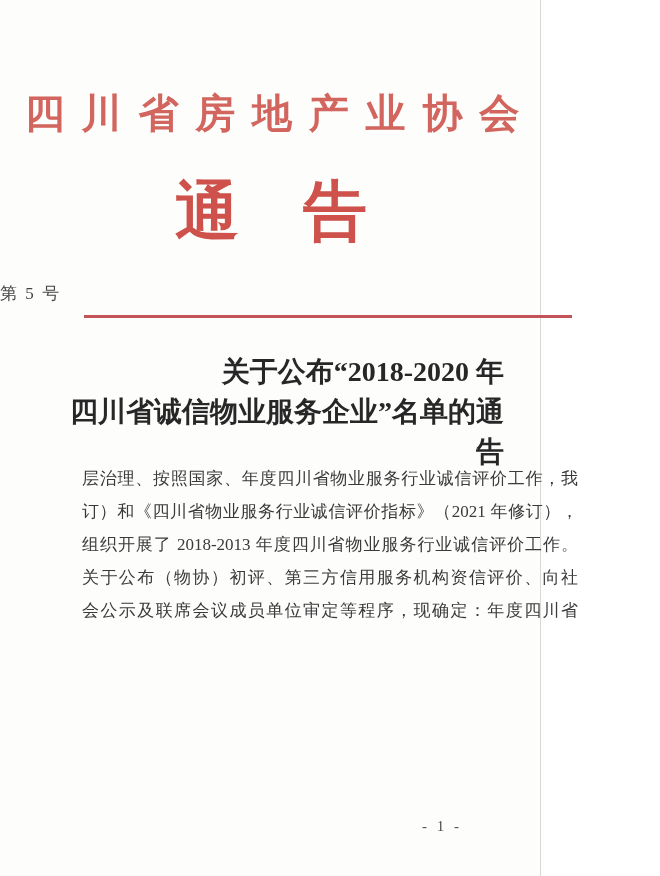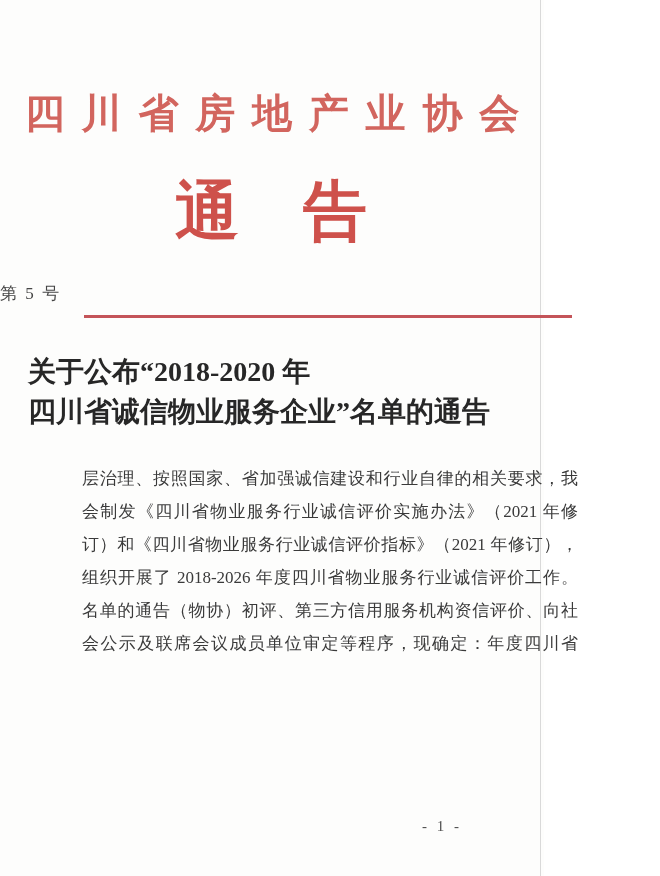--- a/index.html
+++ b/index.html
@@ -40,22 +40,22 @@
     font-size: 17px;
     color: #454545;
     letter-spacing: 0.12em;
   }
   .red-divider {
     position: absolute; top: 315px; left: 84px;
     width: 488px; height: 3px;
     background: #c45459;
   }
   .notice-title {
-    position: absolute; top: 352px; left: 28px; right: 40px;
-    text-align: left;
+    position: absolute; top: 352px; left: 56px; right: 40px;
+    text-align: right;
     font-size: 28px; font-weight: bold;
     color: #272727;
     line-height: 40px;
   }
   .body-text {
     position: absolute; top: 462px; left: 82px;
     width: 496px;
     font-size: 17px;
     color: #3a3a3a;
   }
@@ -89,23 +89,22 @@
   <div class="doc-number">第 5 号</div>
 
   <div class="red-divider"></div>
 
   <div class="notice-title">
     <div>关于公布“2018-2020 年</div>
     <div>四川省诚信物业服务企业”名单的通告</div>
   </div>
 
   <div class="body-text">
-    <div class="body-line">层治理、按照国家、省加强诚信建设和行业自律的相关要求，我</div>
-    <div class="body-line">会制发《四川省物业服务行业诚信评价实施办法》（2021 年修</div>
+    <div class="body-line">层治理、按照国家、年度四川省物业服务行业诚信评价工作，我</div>
     <div class="body-line">订）和《四川省物业服务行业诚信评价指标》（2021 年修订），</div>
-    <div class="body-line">组织开展了 2018-2026 年度四川省物业服务行业诚信评价工作。</div>
-    <div class="body-line">名单的通告（物协）初评、第三方信用服务机构资信评价、向社</div>
+    <div class="body-line">组织开展了 2018-2013 年度四川省物业服务行业诚信评价工作。</div>
+    <div class="body-line">关于公布（物协）初评、第三方信用服务机构资信评价、向社</div>
     <div class="body-line">会公示及联席会议成员单位审定等程序，现确定：年度四川省</div>
   </div>
 
   <div class="page-number">- 1 -</div>
 
 </div>
 
 </body></html>

